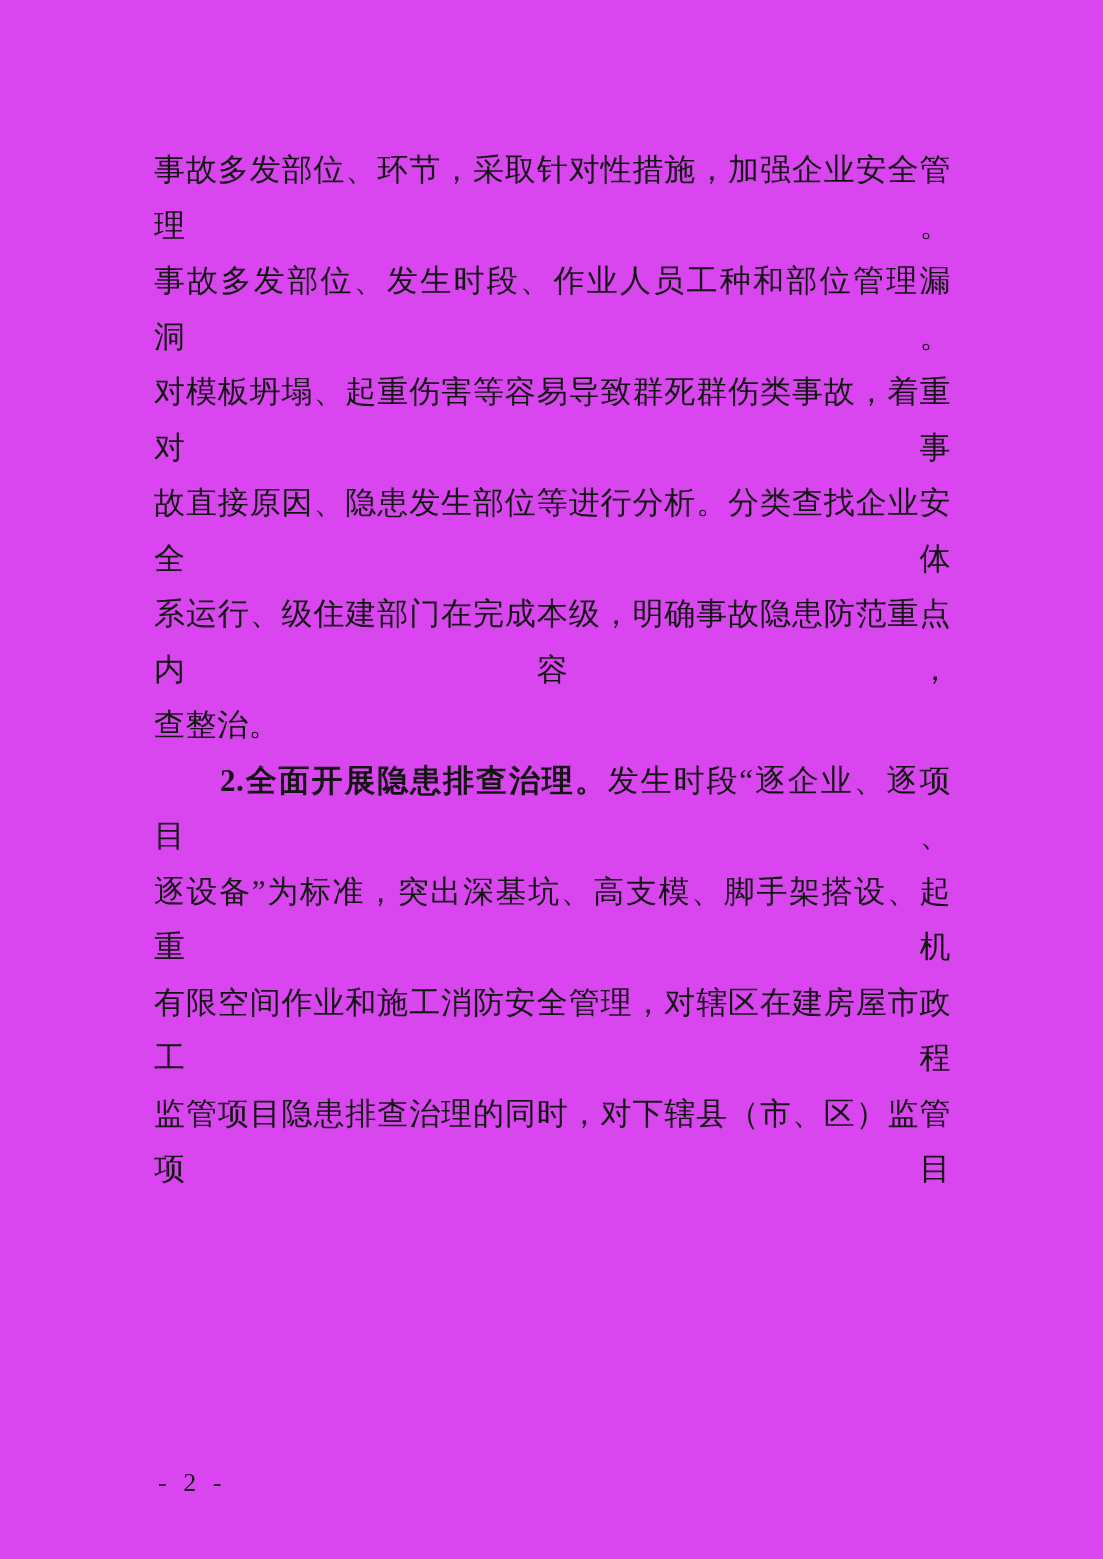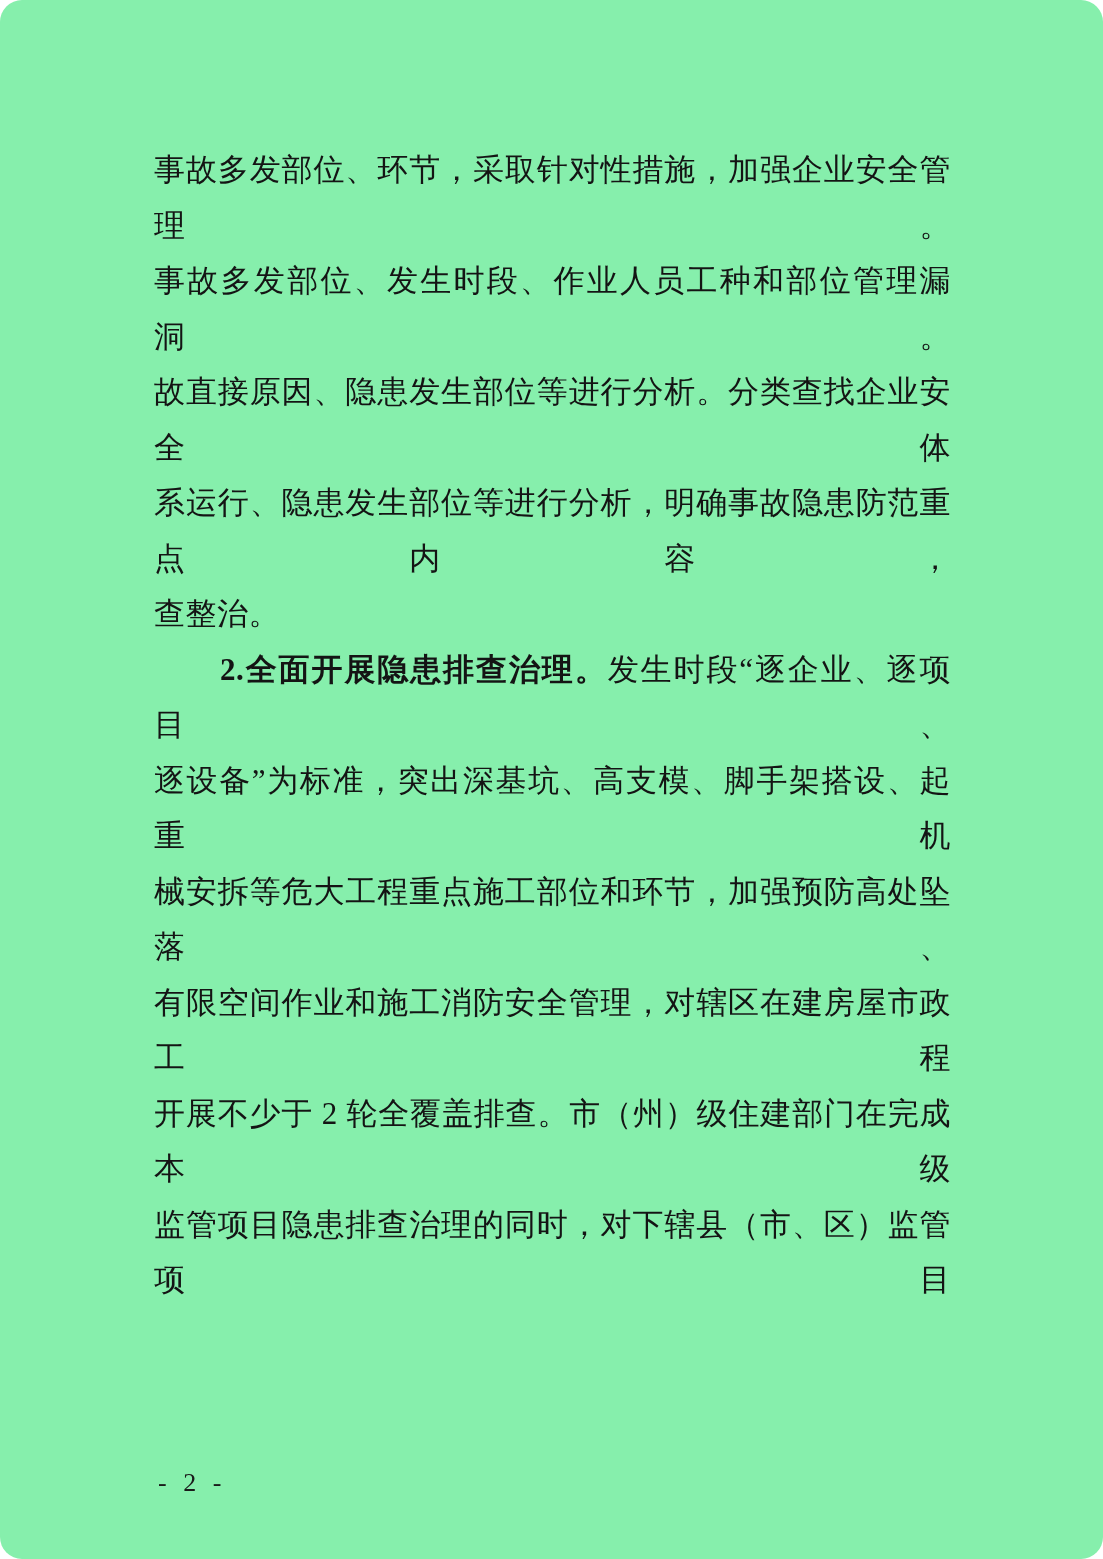--- a/index.html
+++ b/index.html
@@ -4,25 +4,24 @@
 <style>
   html, body {
     margin: 0;
     padding: 0;
     background: #ffffff;
   }
   .page {
     position: relative;
     width: 1103px;
     height: 1559px;
-    background: #86efac;
+    background: #d946ef;
     overflow: hidden;
     font-family: "Liberation Serif", "DejaVu Serif", serif;
     color: #141414;
-    border-radius: 22px;
   }
   .doc-body {
     position: absolute;
     left: 154px;
     top: 142px;
     width: 797px;
   }
   .line {
     font-size: 31px;
     line-height: 55.5px;
@@ -53,24 +52,23 @@
     color: #1a1a1a;
   }
 </style>
 </head>
 <body>
 
 <div class="page">
   <div class="doc-body">
       <div class="line"><span class="seg">事故多发部位、环节，采取针对性措施，加强企业安全管理。</span></div>
       <div class="line"><span class="seg">事故多发部位、发生时段、作业人员工种和部位管理漏洞。</span></div>
+      <div class="line"><span class="seg">对模板坍塌、起重伤害等容易导致群死群伤类事故，着重对事</span></div>
       <div class="line"><span class="seg">故直接原因、隐患发生部位等进行分析。分类查找企业安全体</span></div>
-      <div class="line"><span class="seg">系运行、隐患发生部位等进行分析，明确事故隐患防范重点内容，</span></div>
+      <div class="line"><span class="seg">系运行、级住建部门在完成本级，明确事故隐患防范重点内容，</span></div>
       <div class="line short"><span class="seg">查整治。</span></div>
       <div class="line indent"><span class="seg seg-b">2.全面开展隐患排查治理。</span><span class="seg">发生时段“逐企业、逐项目、</span></div>
       <div class="line"><span class="seg">逐设备”为标准，突出深基坑、高支模、脚手架搭设、起重机</span></div>
-      <div class="line"><span class="seg">械安拆等危大工程重点施工部位和环节，加强预防高处坠落、</span></div>
       <div class="line"><span class="seg">有限空间作业和施工消防安全管理，对辖区在建房屋市政工程</span></div>
-      <div class="line"><span class="seg">开展不少于 2 轮全覆盖排查。市（州）级住建部门在完成本级</span></div>
       <div class="line"><span class="seg">监管项目隐患排查治理的同时，对下辖县（市、区）监管项目</span></div>
     </div>
   <div class="footer">- 2 -</div>
 </div>
 
 </body></html>

